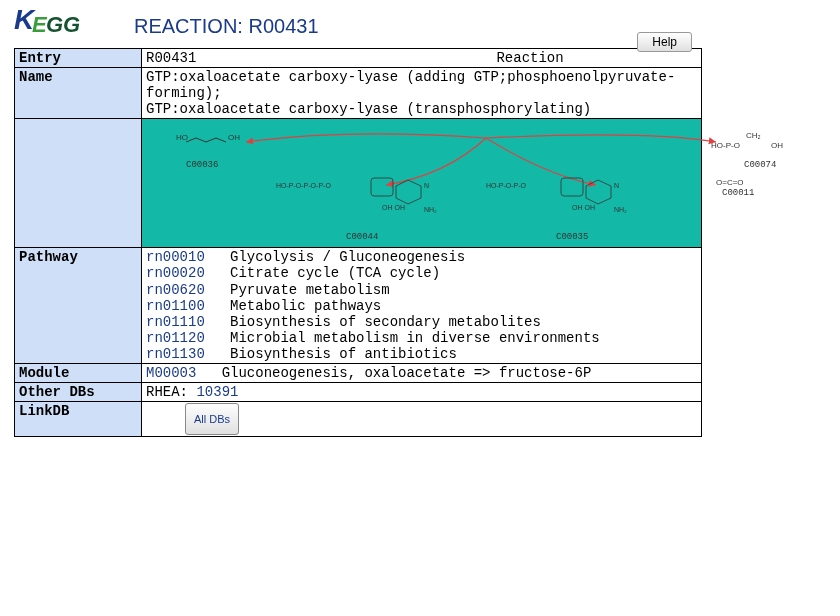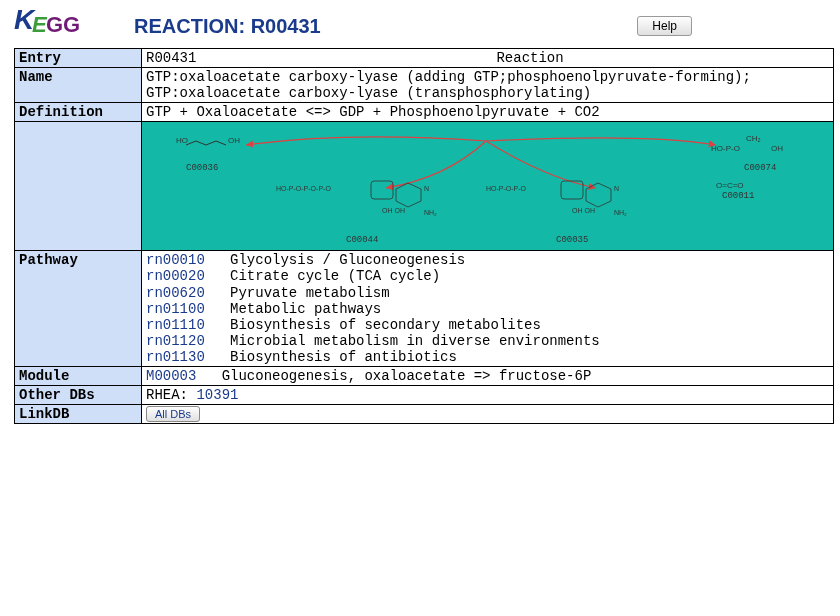--- a/index.html
+++ b/index.html
@@ -38,48 +38,49 @@
     font-style: italic;
     font-size: 22px;
     color: #3a9c3a;
     position: absolute;
     left: 18px;
     top: 4px;
   }
   .logo-gg {
     font-family: Arial, sans-serif;
     font-weight: 900;
+    font-style: italic;
     font-size: 22px;
-    color: #701a75;
+    color: #14532d;
     position: absolute;
     left: 32px;
     top: 4px;
   }
   .page-title {
     font-size: 20px;
-    font-weight: bold;
+    font-weight: normal;
     color: #1a3a8c;
     margin-left: 60px;
   }
   .help-btn-wrap {
     position: absolute;
     right: 140px;
-    top: 8px;
+    top: 24px;
   }
   .help-btn {
     font-size: 12px;
     padding: 2px 14px;
     background: linear-gradient(#fefefe, #e0e0e0);
     border: 1px solid #999;
     border-radius: 3px;
     cursor: pointer;
   }
   table.main {
     border-collapse: collapse;
-    width: 820px;
+    width: 688px;
     margin-left: 6px;
   }
   table.main td, table.main th {
     border: 1px solid #000;
     vertical-align: top;
     padding: 1px 4px;
   }
   table.main th {
     background: #cfdff7;
     text-align: left;
@@ -117,26 +118,27 @@
   }
   .mol {
     position: absolute;
     font-family: "Courier New", monospace;
     font-size: 9px;
     color: #333;
     text-align: center;
   }
   .button-small {
     font-size: 11px;
-    padding: 1px 8px;
+    padding: 9px 8px;
     background: linear-gradient(#fefefe, #e0e0e0);
     border: 1px solid #888;
     border-radius: 3px;
     color: #1a3a8c;
     cursor: pointer;
+    margin-left: 39px;
   }
 </style>
 </head>
 <body>
 
 <div class="header">
   <div class="logo">
     <span class="logo-k">K</span>
     <span class="logo-e">E</span>
     <span class="logo-gg">GG</span>
@@ -150,24 +152,20 @@
 <table class="main">
   <tbody>
       <tr class="entry-row">
     <th>Entry</th>
     <td class="mono"><span>R00431</span><span class="entry-label">Reaction</span></td>
   </tr>
   <tr>
     <th>Name</th>
     <td class="mono">GTP:oxaloacetate carboxy-lyase (adding GTP;phosphoenolpyruvate-forming);
 GTP:oxaloacetate carboxy-lyase (transphosphorylating)</td>
-  </tr>
-  <tr>
-    <th>Definition</th>
-    <td class="mono">GTP + Oxaloacetate &lt;=&gt; GDP + Phosphoenolpyruvate + CO2</td>
   </tr>
   <tr>
     <th></th>
     <td class="diagram-cell">
       <div class="diagram-placeholder">
         <svg width="680" height="126" style="position:absolute;left:0;top:0">
 
           <defs>
             <marker id="arrR" markerWidth="8" markerHeight="8" refX="6" refY="3" orient="auto">
               <path d="M0,0 L6,3 L0,6 Z" fill="#e04040"></path>

